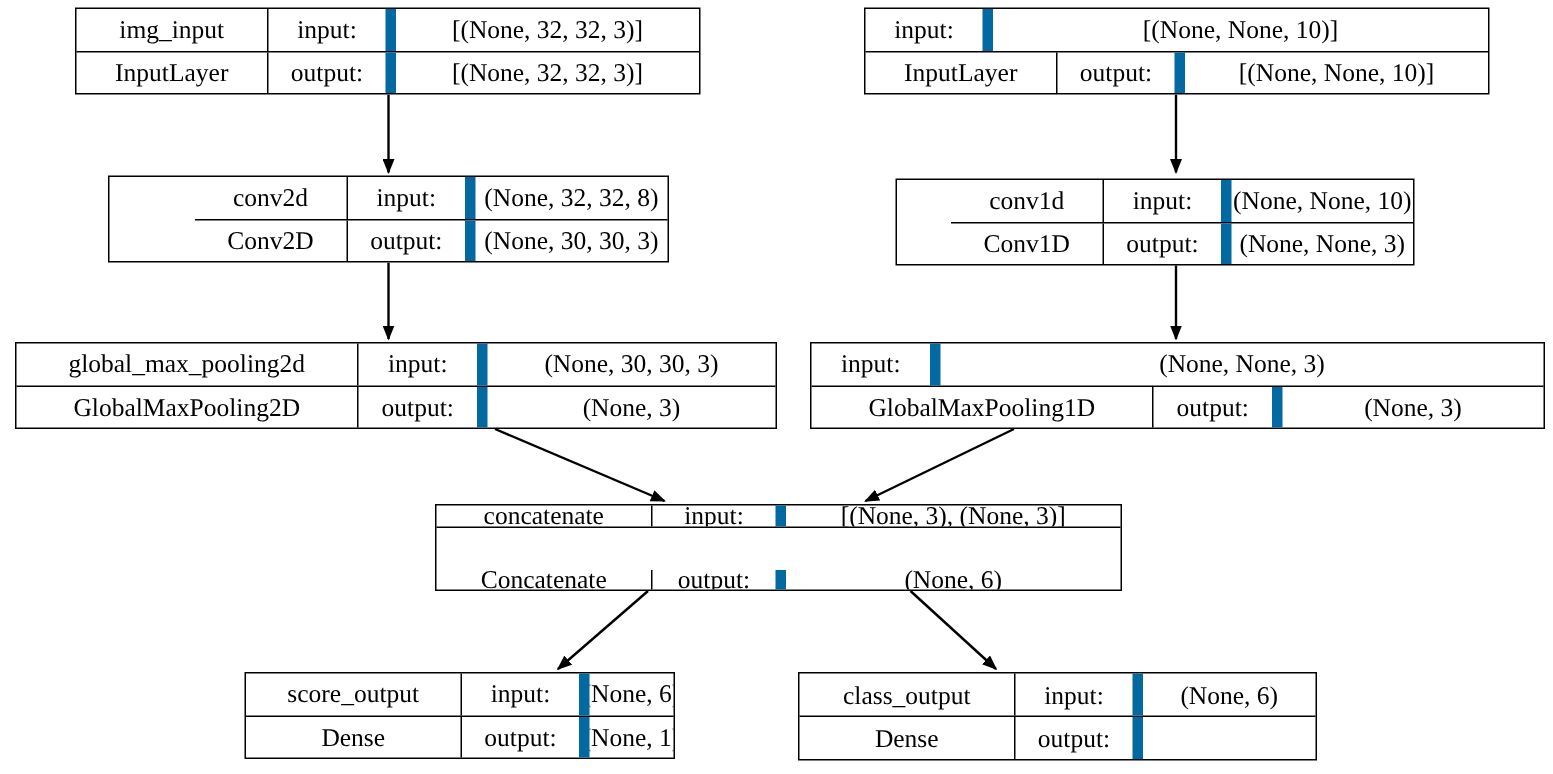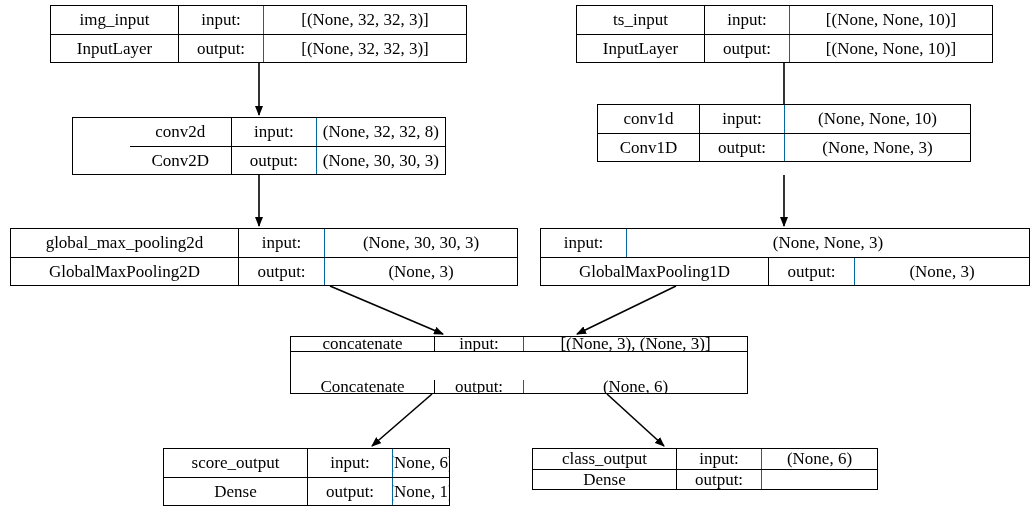--- a/index.html
+++ b/index.html
@@ -51,21 +51,21 @@
     line-height: 1;
     color: #000000;
     white-space: nowrap;
     overflow: hidden;
     padding: 0 6px;
   }
   .cell.c-name {
     border-right: 1px solid #000000;
   }
   .cell.c-key {
-    border-right: 1px solid #0369a1;
+    border-right: 7px solid #0369a1;
   }
   .cell.c-val {
     border-right: none;
   }
 </style>
 </head>
 <body>
 
 <div id="canvas">
 
@@ -95,21 +95,20 @@
           <div class="cell c-val" style="flex: 1 1 auto;">[(None, 32, 32, 3)]</div>
         </div>
         <div class="node-row row-bottom">
           <div class="cell c-name" style="width: 128px; flex: 0 0 128px;">InputLayer</div>
           <div class="cell c-key" style="width: 85px; flex: 0 0 85px;">output:</div>
           <div class="cell c-val" style="flex: 1 1 auto;">[(None, 32, 32, 3)]</div>
         </div>
       </div>
       <div class="node" style="left: 576px; top: 5px; width: 417px; height: 58px;">
         <div class="node-row row-top">
-          <div class="cell c-name" style="width: 128px; flex: 0 0 128px;">ts_input</div>
           <div class="cell c-key" style="width: 85px; flex: 0 0 85px;">input:</div>
           <div class="cell c-val" style="flex: 1 1 auto;">[(None, None, 10)]</div>
         </div>
         <div class="node-row row-bottom">
           <div class="cell c-name" style="width: 128px; flex: 0 0 128px;">InputLayer</div>
           <div class="cell c-key" style="width: 85px; flex: 0 0 85px;">output:</div>
           <div class="cell c-val" style="flex: 1 1 auto;">[(None, None, 10)]</div>
         </div>
       </div>
       <div class="node" style="left: 72px; top: 117px; width: 374px; height: 58px; align-items: flex-end;">
@@ -117,21 +116,21 @@
           <div class="cell c-name" style="width: 102px; flex: 0 0 102px;">conv2d</div>
           <div class="cell c-key" style="width: 85px; flex: 0 0 85px;">input:</div>
           <div class="cell c-val" style="flex: 1 1 auto;">(None, 32, 32, 8)</div>
         </div>
         <div class="node-row row-bottom">
           <div class="cell c-name" style="width: 102px; flex: 0 0 102px;">Conv2D</div>
           <div class="cell c-key" style="width: 85px; flex: 0 0 85px;">output:</div>
           <div class="cell c-val" style="flex: 1 1 auto;">(None, 30, 30, 3)</div>
         </div>
       </div>
-      <div class="node" style="left: 597px; top: 104px; width: 374px; height: 58px;">
+      <div class="node" style="left: 597px; top: 119px; width: 346px; height: 58px; padding-left: 36px;">
         <div class="node-row row-top">
           <div class="cell c-name" style="width: 102px; flex: 0 0 102px;">conv1d</div>
           <div class="cell c-key" style="width: 85px; flex: 0 0 85px;">input:</div>
           <div class="cell c-val" style="flex: 1 1 auto;">(None, None, 10)</div>
         </div>
         <div class="node-row row-bottom">
           <div class="cell c-name" style="width: 102px; flex: 0 0 102px;">Conv1D</div>
           <div class="cell c-key" style="width: 85px; flex: 0 0 85px;">output:</div>
           <div class="cell c-val" style="flex: 1 1 auto;">(None, None, 3)</div>
         </div>
@@ -176,21 +175,21 @@
           <div class="cell c-name" style="width: 144px; flex: 0 0 144px;">score_output</div>
           <div class="cell c-key" style="width: 85px; flex: 0 0 85px;">input:</div>
           <div class="cell c-val" style="flex: 1 1 auto;">(None, 6)</div>
         </div>
         <div class="node-row row-bottom">
           <div class="cell c-name" style="width: 144px; flex: 0 0 144px;">Dense</div>
           <div class="cell c-key" style="width: 85px; flex: 0 0 85px;">output:</div>
           <div class="cell c-val" style="flex: 1 1 auto;">(None, 1)</div>
         </div>
       </div>
-      <div class="node" style="left: 532px; top: 448px; width: 346px; height: 42px;">
+      <div class="node" style="left: 532px; top: 448px; width: 346px; height: 59px;">
         <div class="node-row row-top">
           <div class="cell c-name" style="width: 144px; flex: 0 0 144px;">class_output</div>
           <div class="cell c-key" style="width: 85px; flex: 0 0 85px;">input:</div>
           <div class="cell c-val" style="flex: 1 1 auto;">(None, 6)</div>
         </div>
         <div class="node-row row-bottom">
           <div class="cell c-name" style="width: 144px; flex: 0 0 144px;">Dense</div>
           <div class="cell c-key" style="width: 85px; flex: 0 0 85px;">output:</div>
         </div>
       </div>

